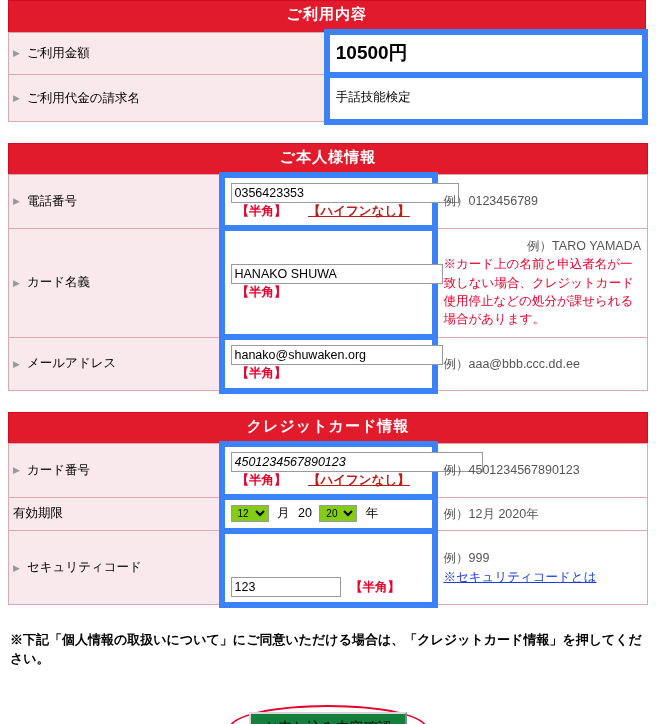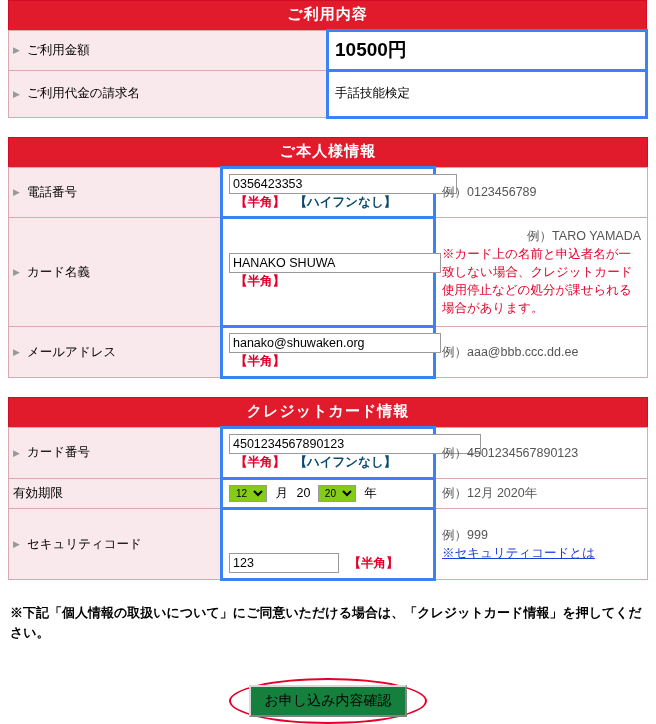--- a/index.html
+++ b/index.html
@@ -56,21 +56,21 @@
     position: absolute;
     left: 4px;
     top: 50%;
     transform: translateY(-50%);
   }
   td.label .ltext {
     display: inline-block;
     padding-left: 14px;
   }
   td.value {
-    border: 3px solid #3b82f6;
+    border: 6px solid #3b82f6;
     padding: 5px 6px;
     vertical-align: middle;
     background: #ffffff;
     font-size: 12.5px;
     line-height: 1.4;
   }
   td.note {
     border: 1px solid #d9a8b1;
     padding: 5px 6px;
     vertical-align: middle;
@@ -88,34 +88,35 @@
     font-size: 12.5px;
     padding: 2px 3px;
     border: 1px solid #9a9a9a;
     background: #fff;
     color: #000;
     box-sizing: border-box;
   }
   .w-phone { width: 228px; }
   .w-name { width: 212px; }
   .w-mail { width: 212px; }
-  .w-card { width: 252px; }
+  .w-card { width: 252px; font-style: italic; }
   .w-sec { width: 110px; margin-top: 38px; }
   .hankaku {
     color: #e4002b;
     font-weight: bold;
     font-size: 12.5px;
     margin-left: 6px;
     white-space: nowrap;
   }
   .hankaku2 {
-    color: #0c4a6e;
-    font-weight: bold;
-    font-size: 12.5px;
-    margin-left: 6px;
+    color: #b91c1c;
+    font-weight: bold;
+    font-size: 12.5px;
+    margin-left: 18px;
+    text-decoration: underline;
   }
   .redinfo {
     color: #e4002b;
     line-height: 1.45;
     font-size: 12.5px;
   }
   .gray-ex { color: #555; text-align: right; }
   select.sel {
     font-family: "Liberation Sans", sans-serif;
     font-size: 10px;

